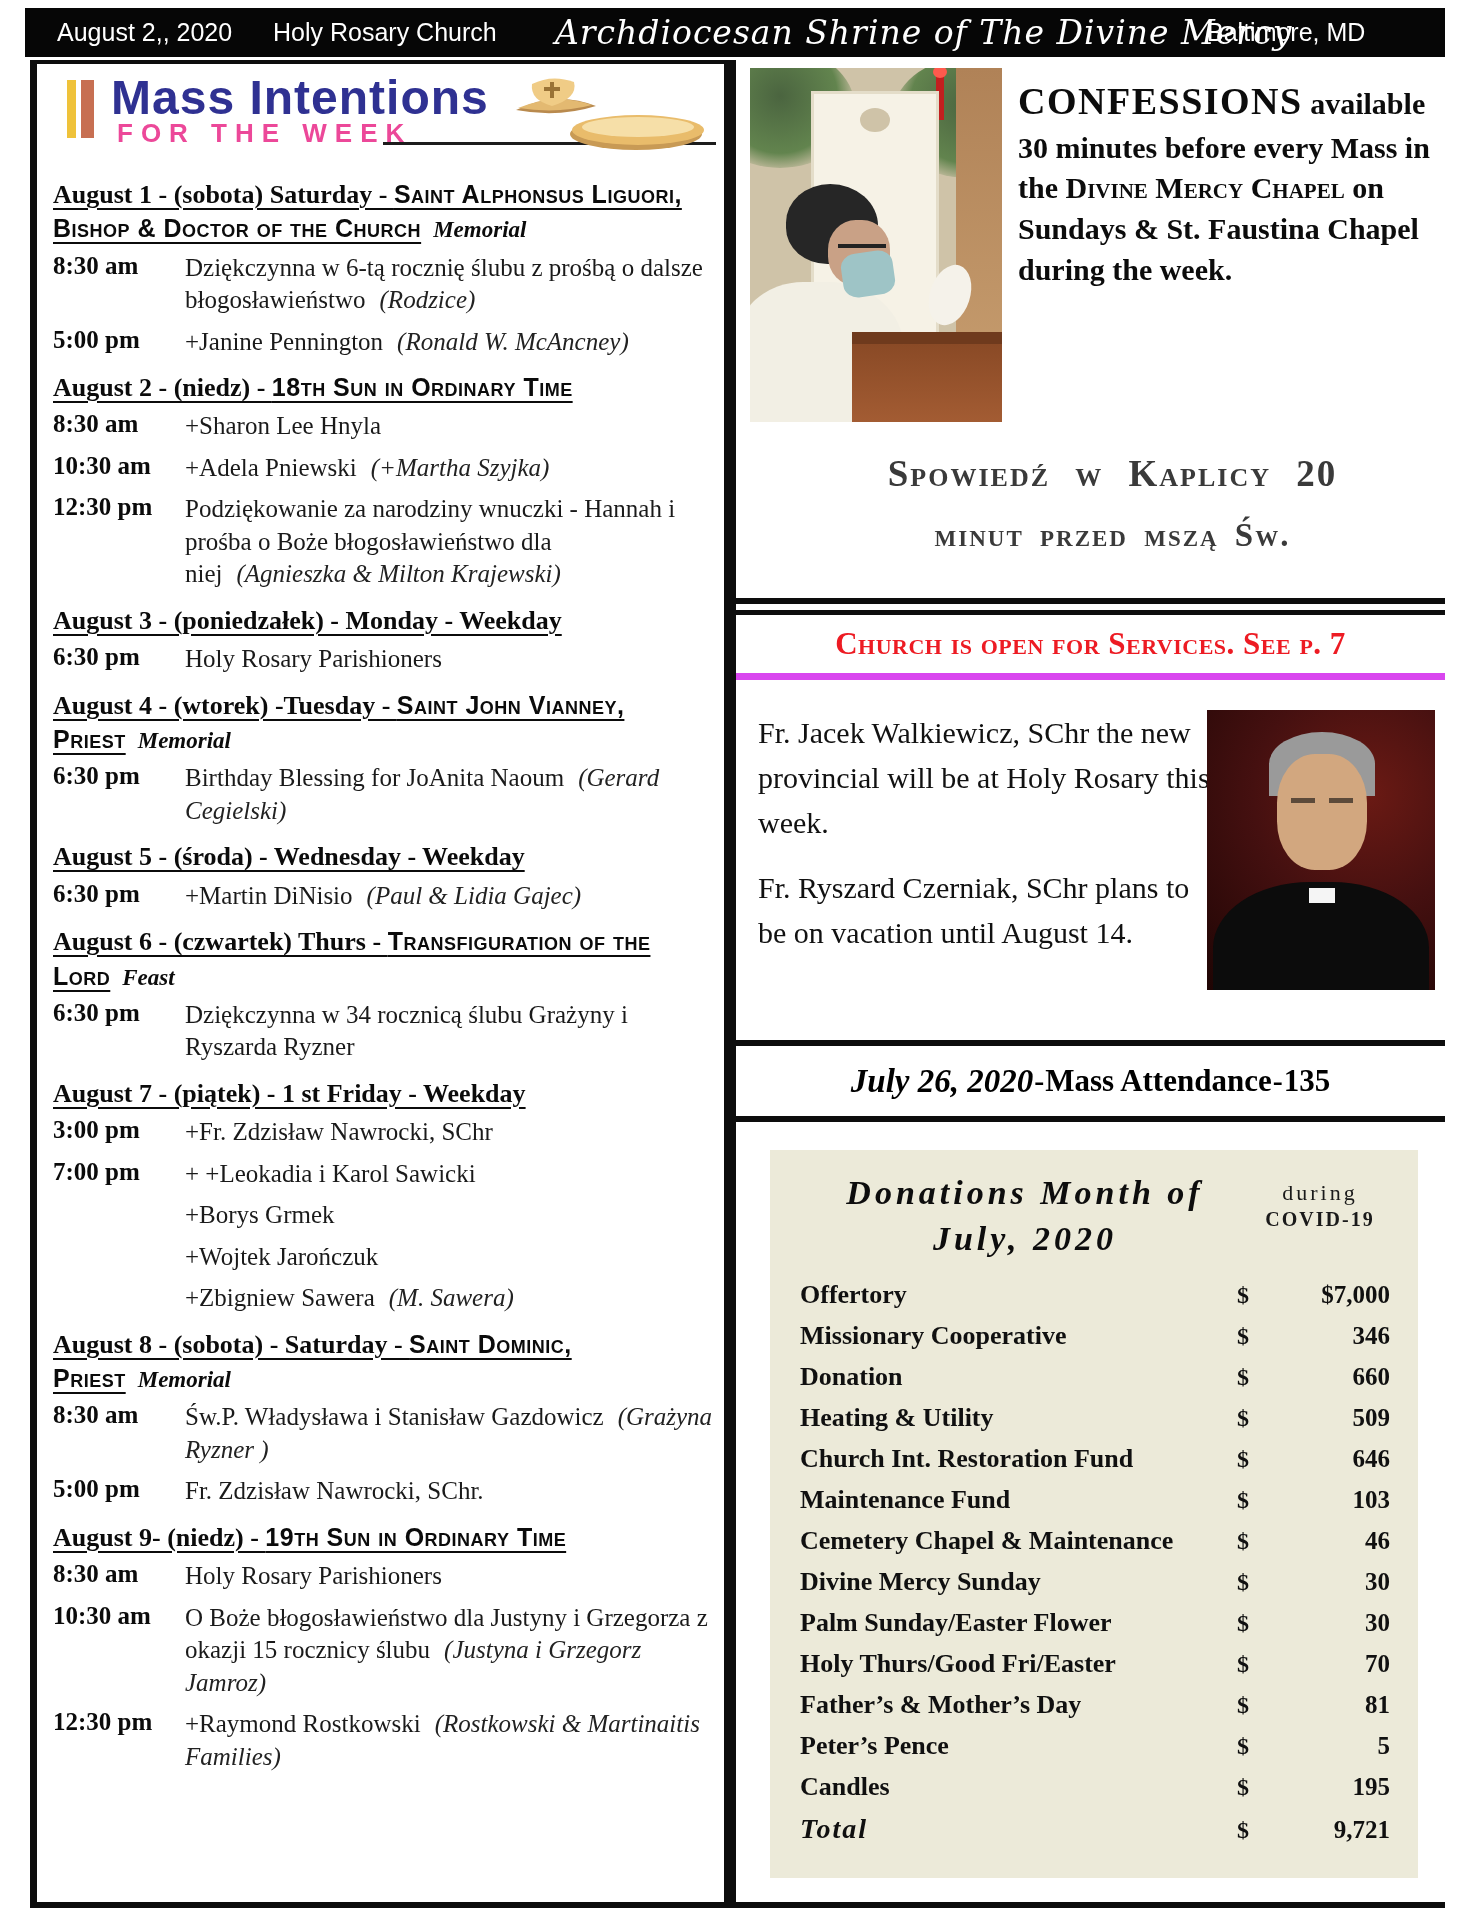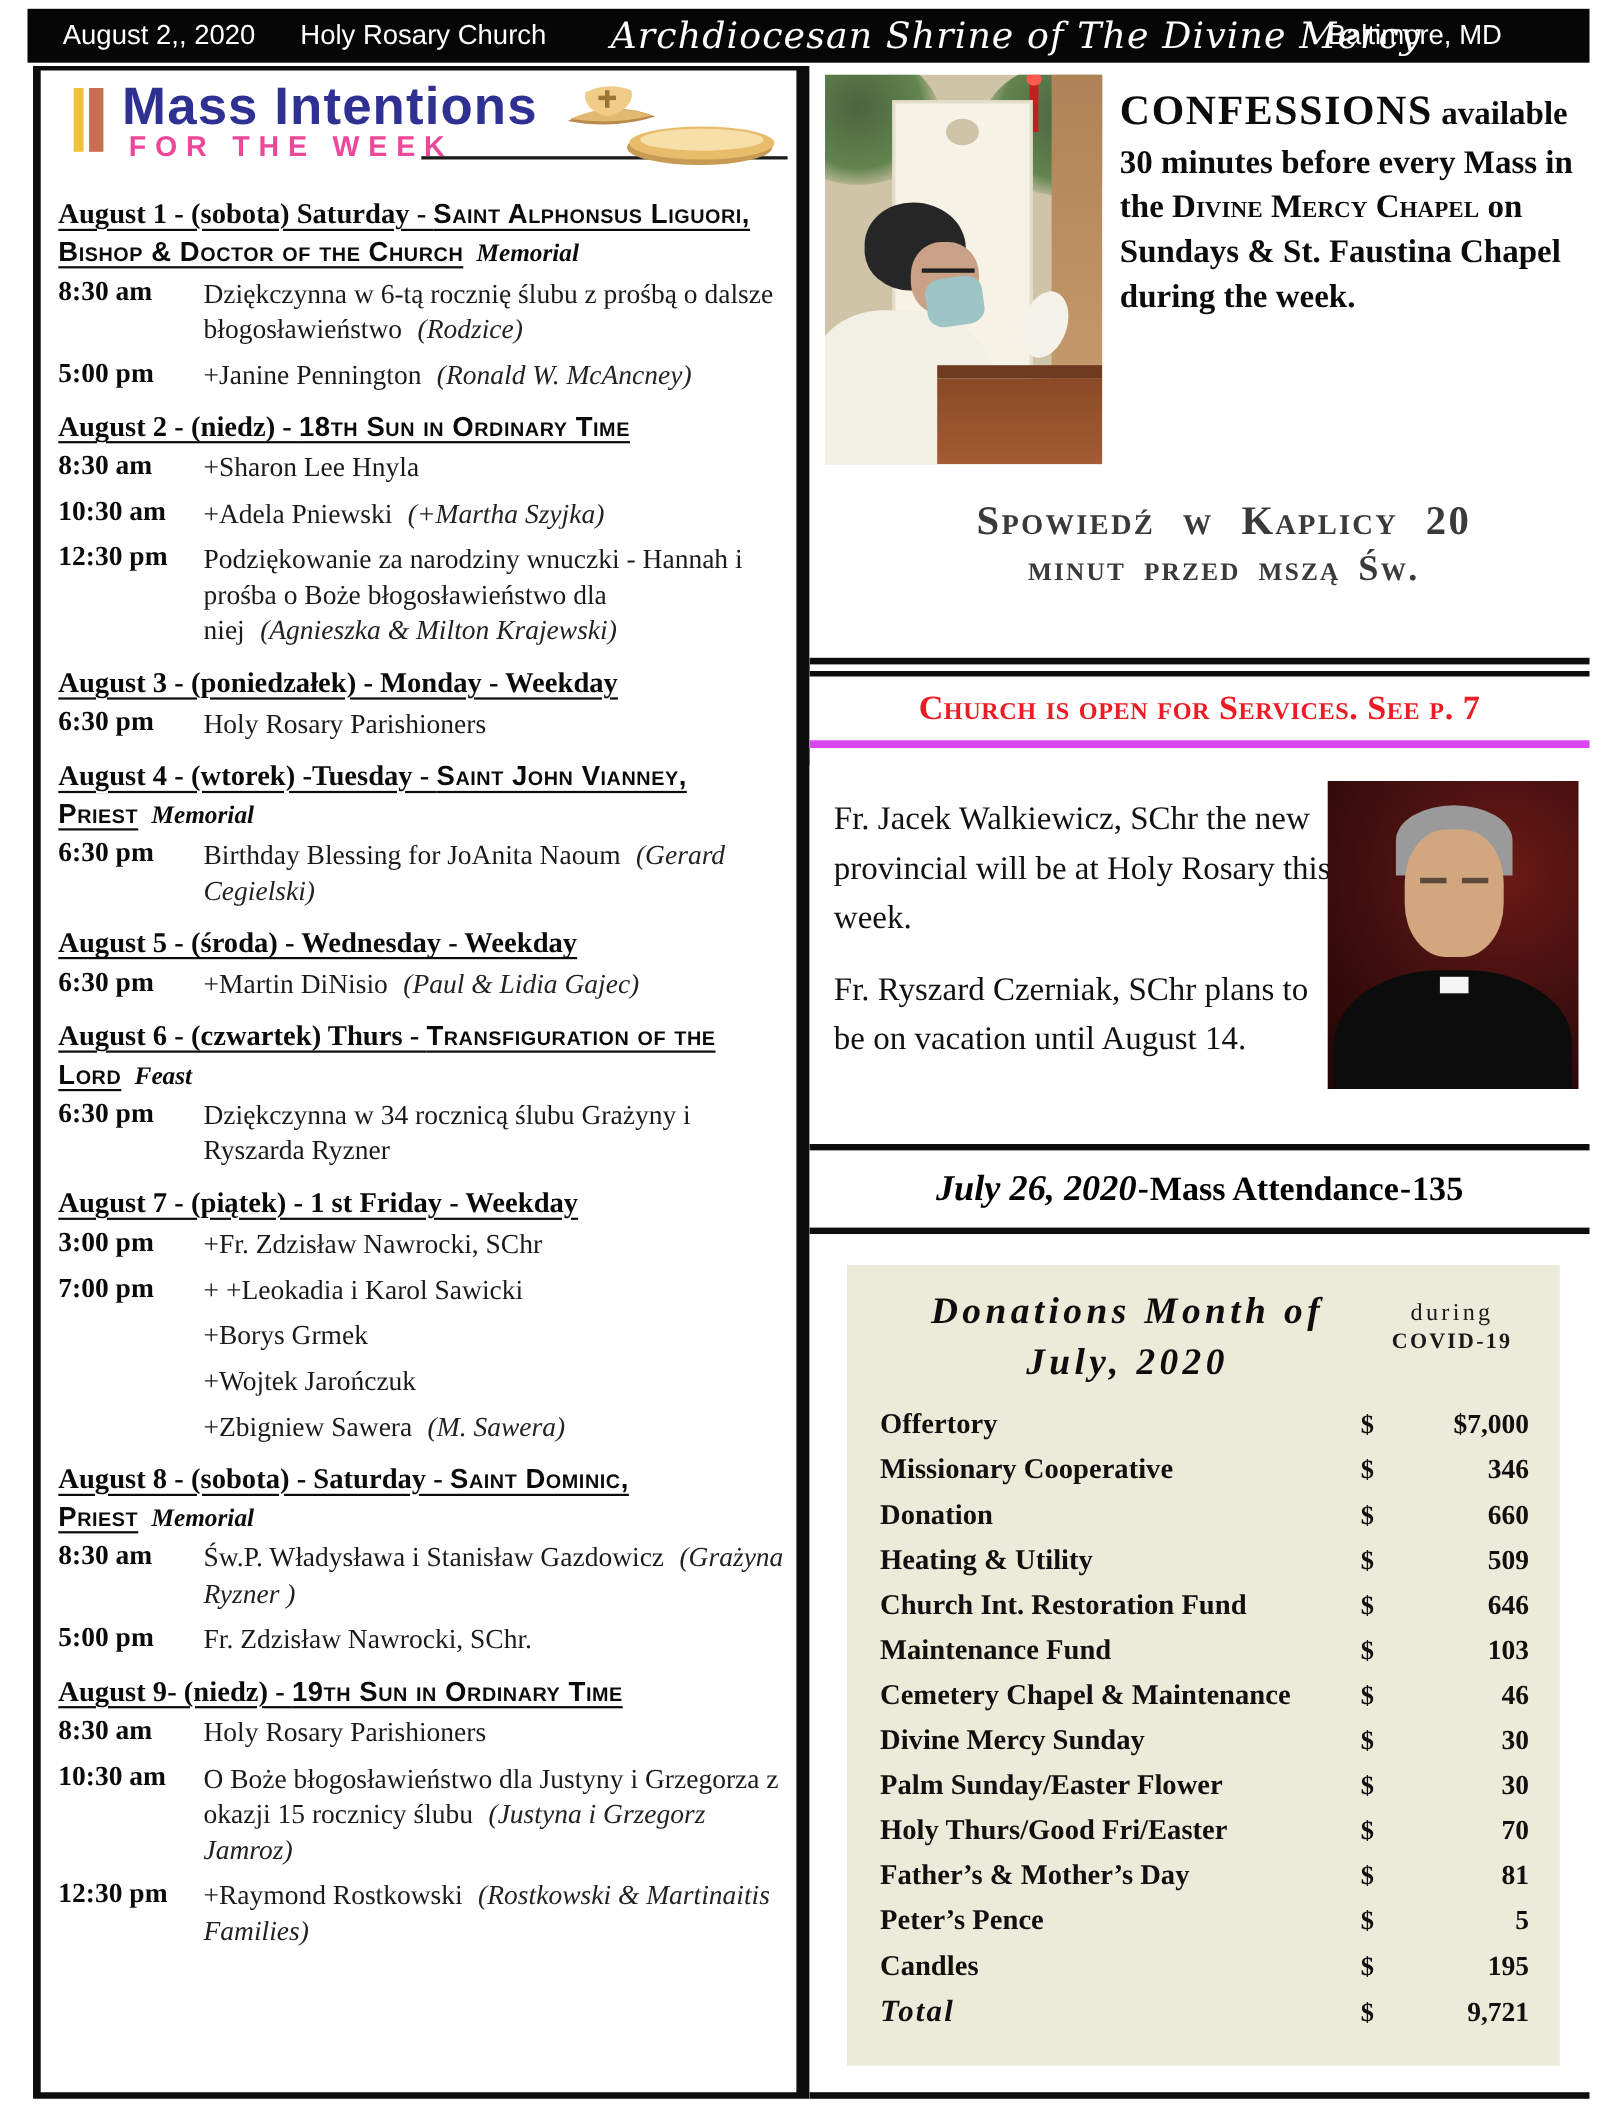--- a/index.html
+++ b/index.html
@@ -67,26 +67,26 @@
   .glove { position:absolute; right:32px; top:196px; width:40px; height:62px; border-radius:50%; background:#f5f2ea; transform:rotate(18deg); }
   .pew { position:absolute; right:0; bottom:0; width:150px; height:78px; background:linear-gradient(#8a4a26,#a35c33); }
   .pew:before { content:""; position:absolute; left:0; top:-12px; width:100%; height:12px; background:#6f3a1d; }
 
   
   .conf-text { position:absolute; left:282px; top:16px; width:412px; font:700 30px/1.36 "Liberation Serif",serif; color:#0c0c0c; }
   .conf-big { font-size:38px; letter-spacing:1.5px; }
   .conf-sc { font-variant:small-caps; }
   .spowiedz { position:absolute; left:60px; right:16px; top:392px; text-align:center; color:#3a3a3a; }
   .spo1 { font:700 37px "Liberation Serif",serif; font-variant:small-caps; letter-spacing:2px; word-spacing:14px; }
-  .spo2 { font:700 33px "Liberation Serif",serif; font-variant:small-caps; letter-spacing:2px; word-spacing:6px; margin-top:4px; }
+  .spo2 { font:700 33px "Liberation Serif",serif; font-variant:small-caps; letter-spacing:2px; word-spacing:6px; margin-top:22px; }
 
   .red-note { font:700 31px "Liberation Serif",serif; font-variant:small-caps; color:#ED1B23; letter-spacing:.5px; white-space:nowrap; }
 
   
-  .jacek-text { position:absolute; left:22px; top:14px; width:456px; font:30px/1.5 "Liberation Serif",serif; color:#111;margin-top:12px; }
+  .jacek-text { position:absolute; left:22px; top:14px; width:456px; font:30px/1.5 "Liberation Serif",serif; color:#111; }
   .jacek-text p { margin-bottom:20px; }
   .photo-priest { position:absolute; right:10px; top:14px; width:228px; height:280px; overflow:hidden;
                   background:radial-gradient(circle at 70% 30%, #6b1a14 0%, #451010 45%, #1e0504 100%); }
   .hairP { position:absolute; left:62px; top:22px; width:106px; height:64px; border-radius:50% 50% 0 0; background:#9a9a9a; }
   .faceP { position:absolute; left:70px; top:44px; width:90px; height:116px; border-radius:42%; background:#d2a77f; }
   .browP { position:absolute; width:24px; height:5px; background:#5c4a3a; top:88px; }
   .browP.l { left:84px; } .browP.r { left:122px; }
   .bodyP { position:absolute; left:6px; top:172px; width:216px; height:110px; border-radius:45% 45% 0 0/60% 60% 0 0; background:#0c0c0c; }
   .collarP { position:absolute; left:102px; top:178px; width:26px; height:15px; background:#f5f5f5; }
 

